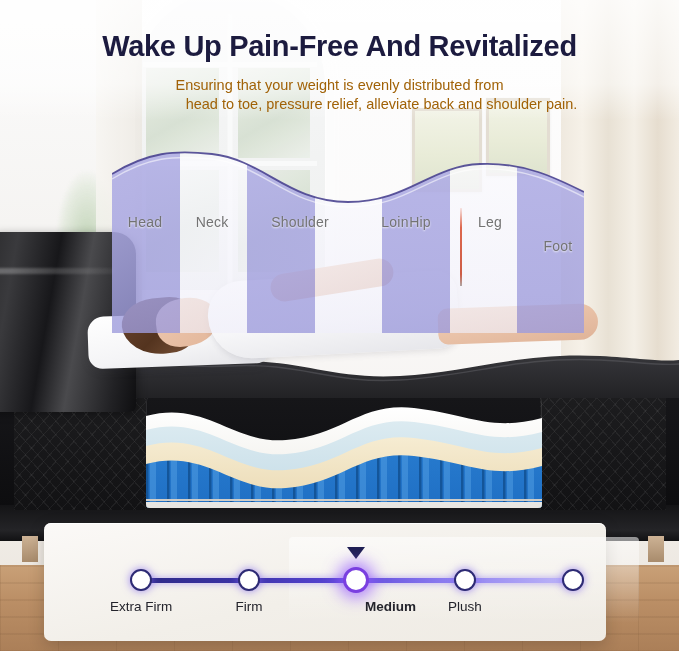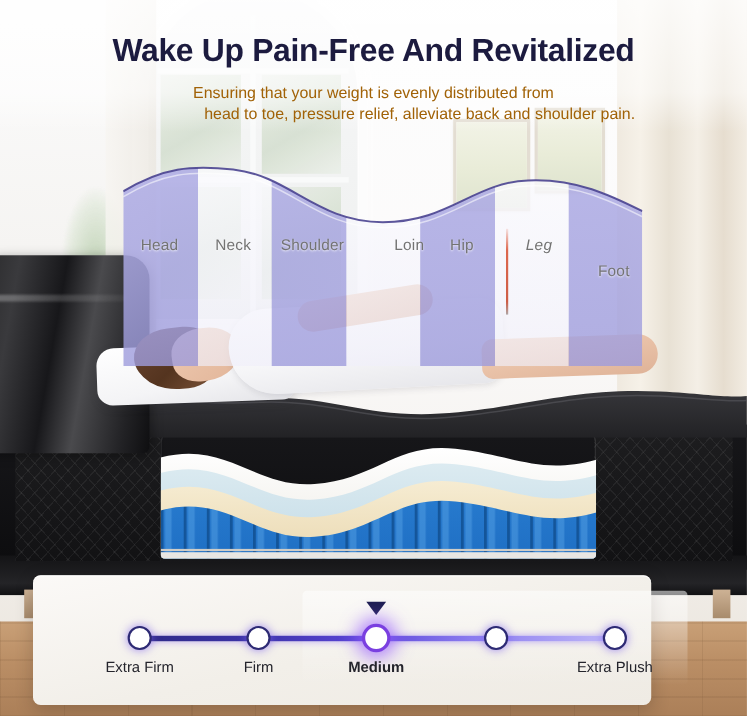--- a/index.html
+++ b/index.html
@@ -100,39 +100,39 @@
      background:linear-gradient(180deg,#17171a,#0c0c0e);}
   .cutaway{position:absolute;left:146px;top:392px;width:396px;height:116px;
      border-radius:10px 10px 4px 4px;overflow:hidden;
      box-shadow:inset 0 0 0 1px rgba(255,255,255,.10);}
   .bed-base{position:absolute;left:0;top:505px;width:679px;height:36px;
      background:linear-gradient(180deg,#141416,#242427 70%,#111113);}
   .bed-leg{position:absolute;top:536px;width:16px;height:26px;
      background:linear-gradient(180deg,#cdb295,#a88b6c);}
 
   
-  .card{position:absolute;left:30px;top:523px;width:562px;height:118px;
+  .card{position:absolute;left:44px;top:523px;width:562px;height:118px;
      background:linear-gradient(168deg,#fbf9f7 0%,#f2efe9 55%,#efebe4 100%);
      border-radius:7px;
      box-shadow:0 5px 16px rgba(30,25,20,.22), inset 0 1px 0 rgba(255,255,255,.9);}
   .card-sheen{position:absolute;left:245px;top:14px;width:350px;height:86px;
      background:linear-gradient(180deg,rgba(255,255,255,.55),rgba(255,255,255,0));
      border-radius:4px;}
   .scale{position:absolute;left:66px;top:46px;width:488px;height:22px;}
   .track{position:absolute;left:31px;top:9px;width:426px;height:5px;border-radius:3px;
      background:linear-gradient(90deg,#2e2a86 0%,#3c33a8 24%,#5b46d8 48%,#8d7ef0 72%,#bdb5f7 100%);
      box-shadow:0 0 7px rgba(120,90,240,.55);}
   .dot{position:absolute;top:0;width:22px;height:22px;border-radius:50%;
      background:#ffffff;border:2px solid #2d2a74;box-sizing:border-box;
      box-shadow:0 0 9px rgba(126,98,236,.75);}
   .dot.sel{width:26px;height:26px;top:-2px;border:3.5px solid #7a3fe0;
      box-shadow:0 0 16px 5px rgba(150,90,255,.75);}
   .tick-label{position:absolute;top:30px;width:120px;text-align:center;
      font-size:13.5px;color:#24242c;}
-  .tick-label.sel{font-weight:bold;}
+  .tick-label.sel{font-weight:bold;text-align:right;}
   .marker{position:absolute;left:0;top:-22px;width:0;height:0;
      border-left:9px solid transparent;border-right:9px solid transparent;
      border-top:12px solid #1e1e52;}
   .marker-wrap{position:absolute;top:0;}
 
   
   .headline{position:absolute;left:0;top:30px;width:679px;text-align:center;
      font-size:29px;font-weight:bold;color:#1c1b3f;letter-spacing:-.3px;}
   .subline{position:absolute;left:0;width:679px;text-align:center;
      font-size:14.5px;color:#a16207;line-height:19px;}
@@ -268,24 +268,24 @@
       </g>
       <path d="M0,26 C36,4 62,2 100,6 C152,12 176,54 236,54 C296,54 318,18 368,16 C412,14 444,30 472,44" fill="none" stroke="#4a4490" stroke-width="1.8" opacity=".9"></path>
       <path d="M0,31 C36,9 62,7 100,11 C152,17 176,59 236,59 C296,59 318,23 368,21 C412,19 444,35 472,49" fill="none" stroke="#ffffff" stroke-width="1.4" opacity=".55"></path>
     </svg>
 
     <div class="red-line"></div>
 
     <div class="zone-labels">
       <div class="zone-label" style="left:-3px;">Head</div>
       <div class="zone-label" style="left:64px;">Neck</div>
-      <div class="zone-label" style="left:136px;">Shoulder</div>
-      <div class="zone-label" style="left:189px;padding-left:35px;">Loin</div>
+      <div class="zone-label" style="left:152px;">Shoulder</div>
+      <div class="zone-label" style="left:212px;padding-left:35px;">Loin</div>
       <div class="zone-label" style="left:272px;">Hip</div>
-      <div class="zone-label" style="left:342px;font-style:italic;">Leg</div>
+      <div class="zone-label" style="left:342px;">Leg</div>
       <div class="zone-label" style="left:410px;margin-top:24px;">Foot</div>
     </div>
   </div>
 
   <div class="veil"></div>
   <div class="headline">Wake Up Pain-Free And Revitalized</div>
   <div class="subline sub1">Ensuring that your weight is evenly distributed from</div>
   <div class="subline sub2">head to toe, pressure relief, alleviate back and shoulder pain.</div>
 
   <div class="card">
@@ -300,17 +300,17 @@
 
       <div class="dot" style="left:20px;"></div>
       <div class="dot" style="left:128px;"></div>
       <div class="dot sel" style="left:233px;"></div>
       <div class="dot" style="left:344px;"></div>
       <div class="dot" style="left:452px;"></div>
 
       <div class="tick-label" style="left:-29px;">Extra Firm</div>
       <div class="tick-label" style="left:79px;">Firm</div>
       <div class="tick-label sel" style="left:186px;">Medium</div>
-      <div class="tick-label" style="left:403px;">Extra Plush</div>
+      <div class="tick-label" style="left:295px;">Plush</div>
     </div>
   </div>
 
 </div>
 
 </body></html>

